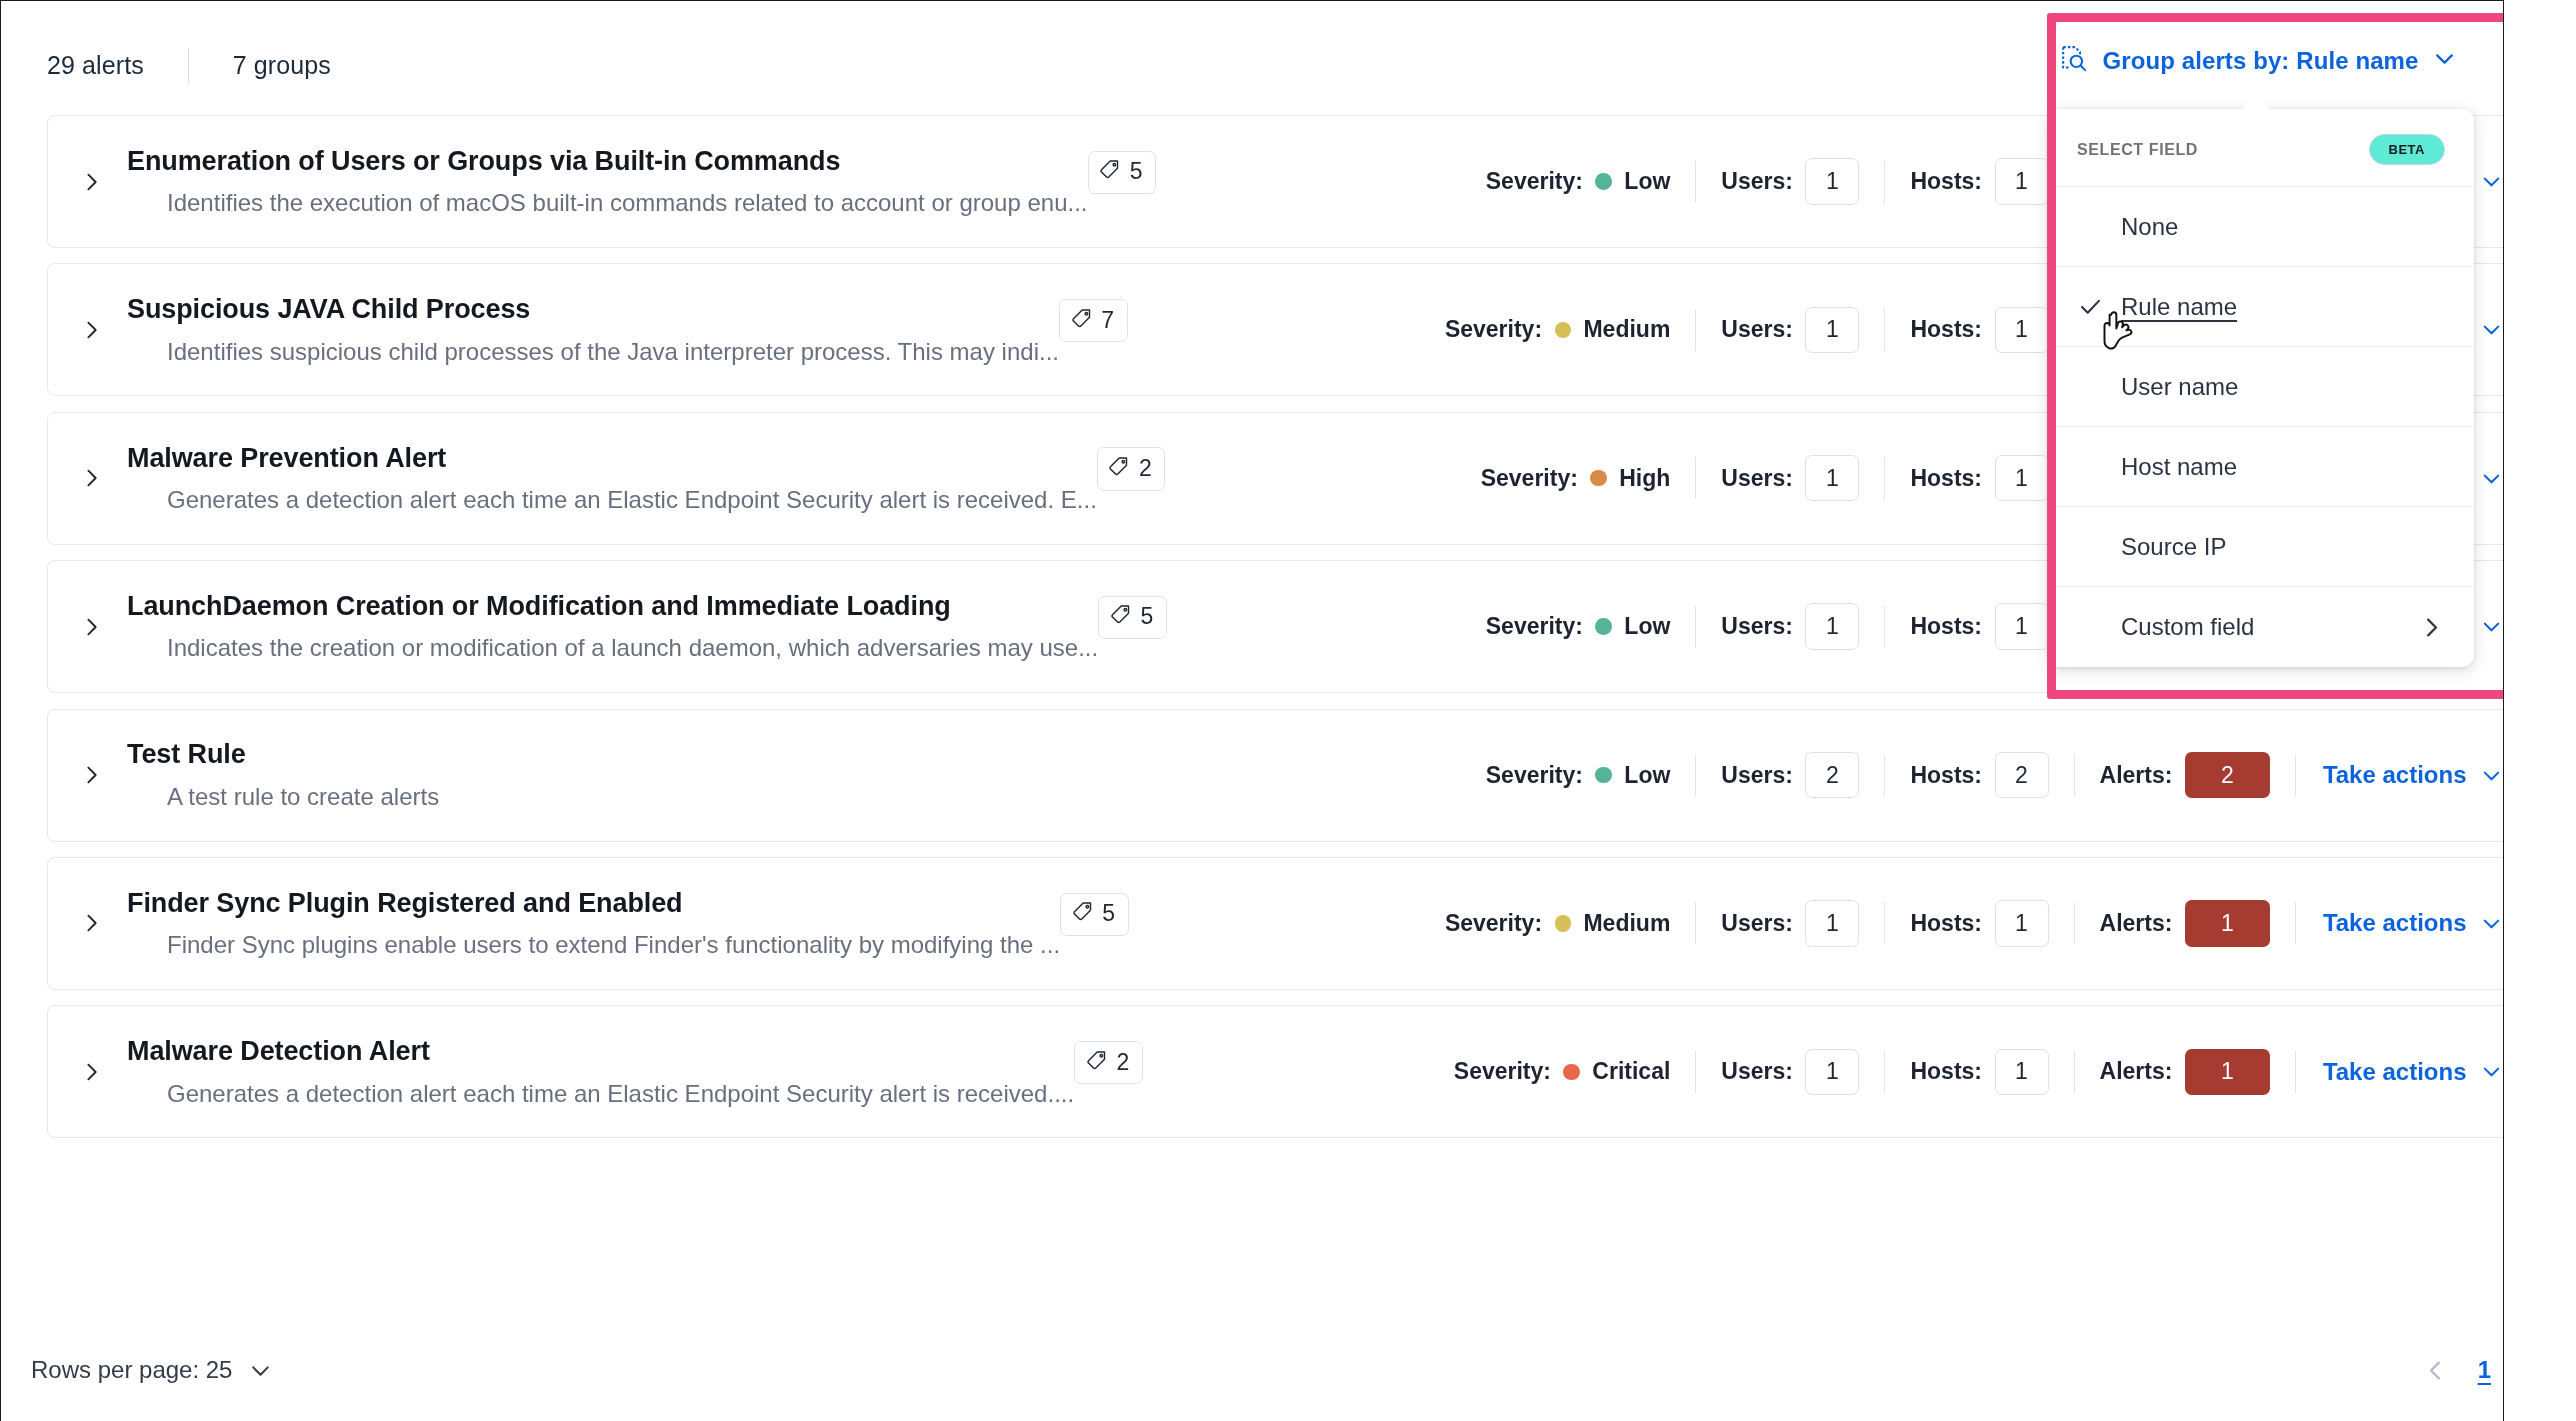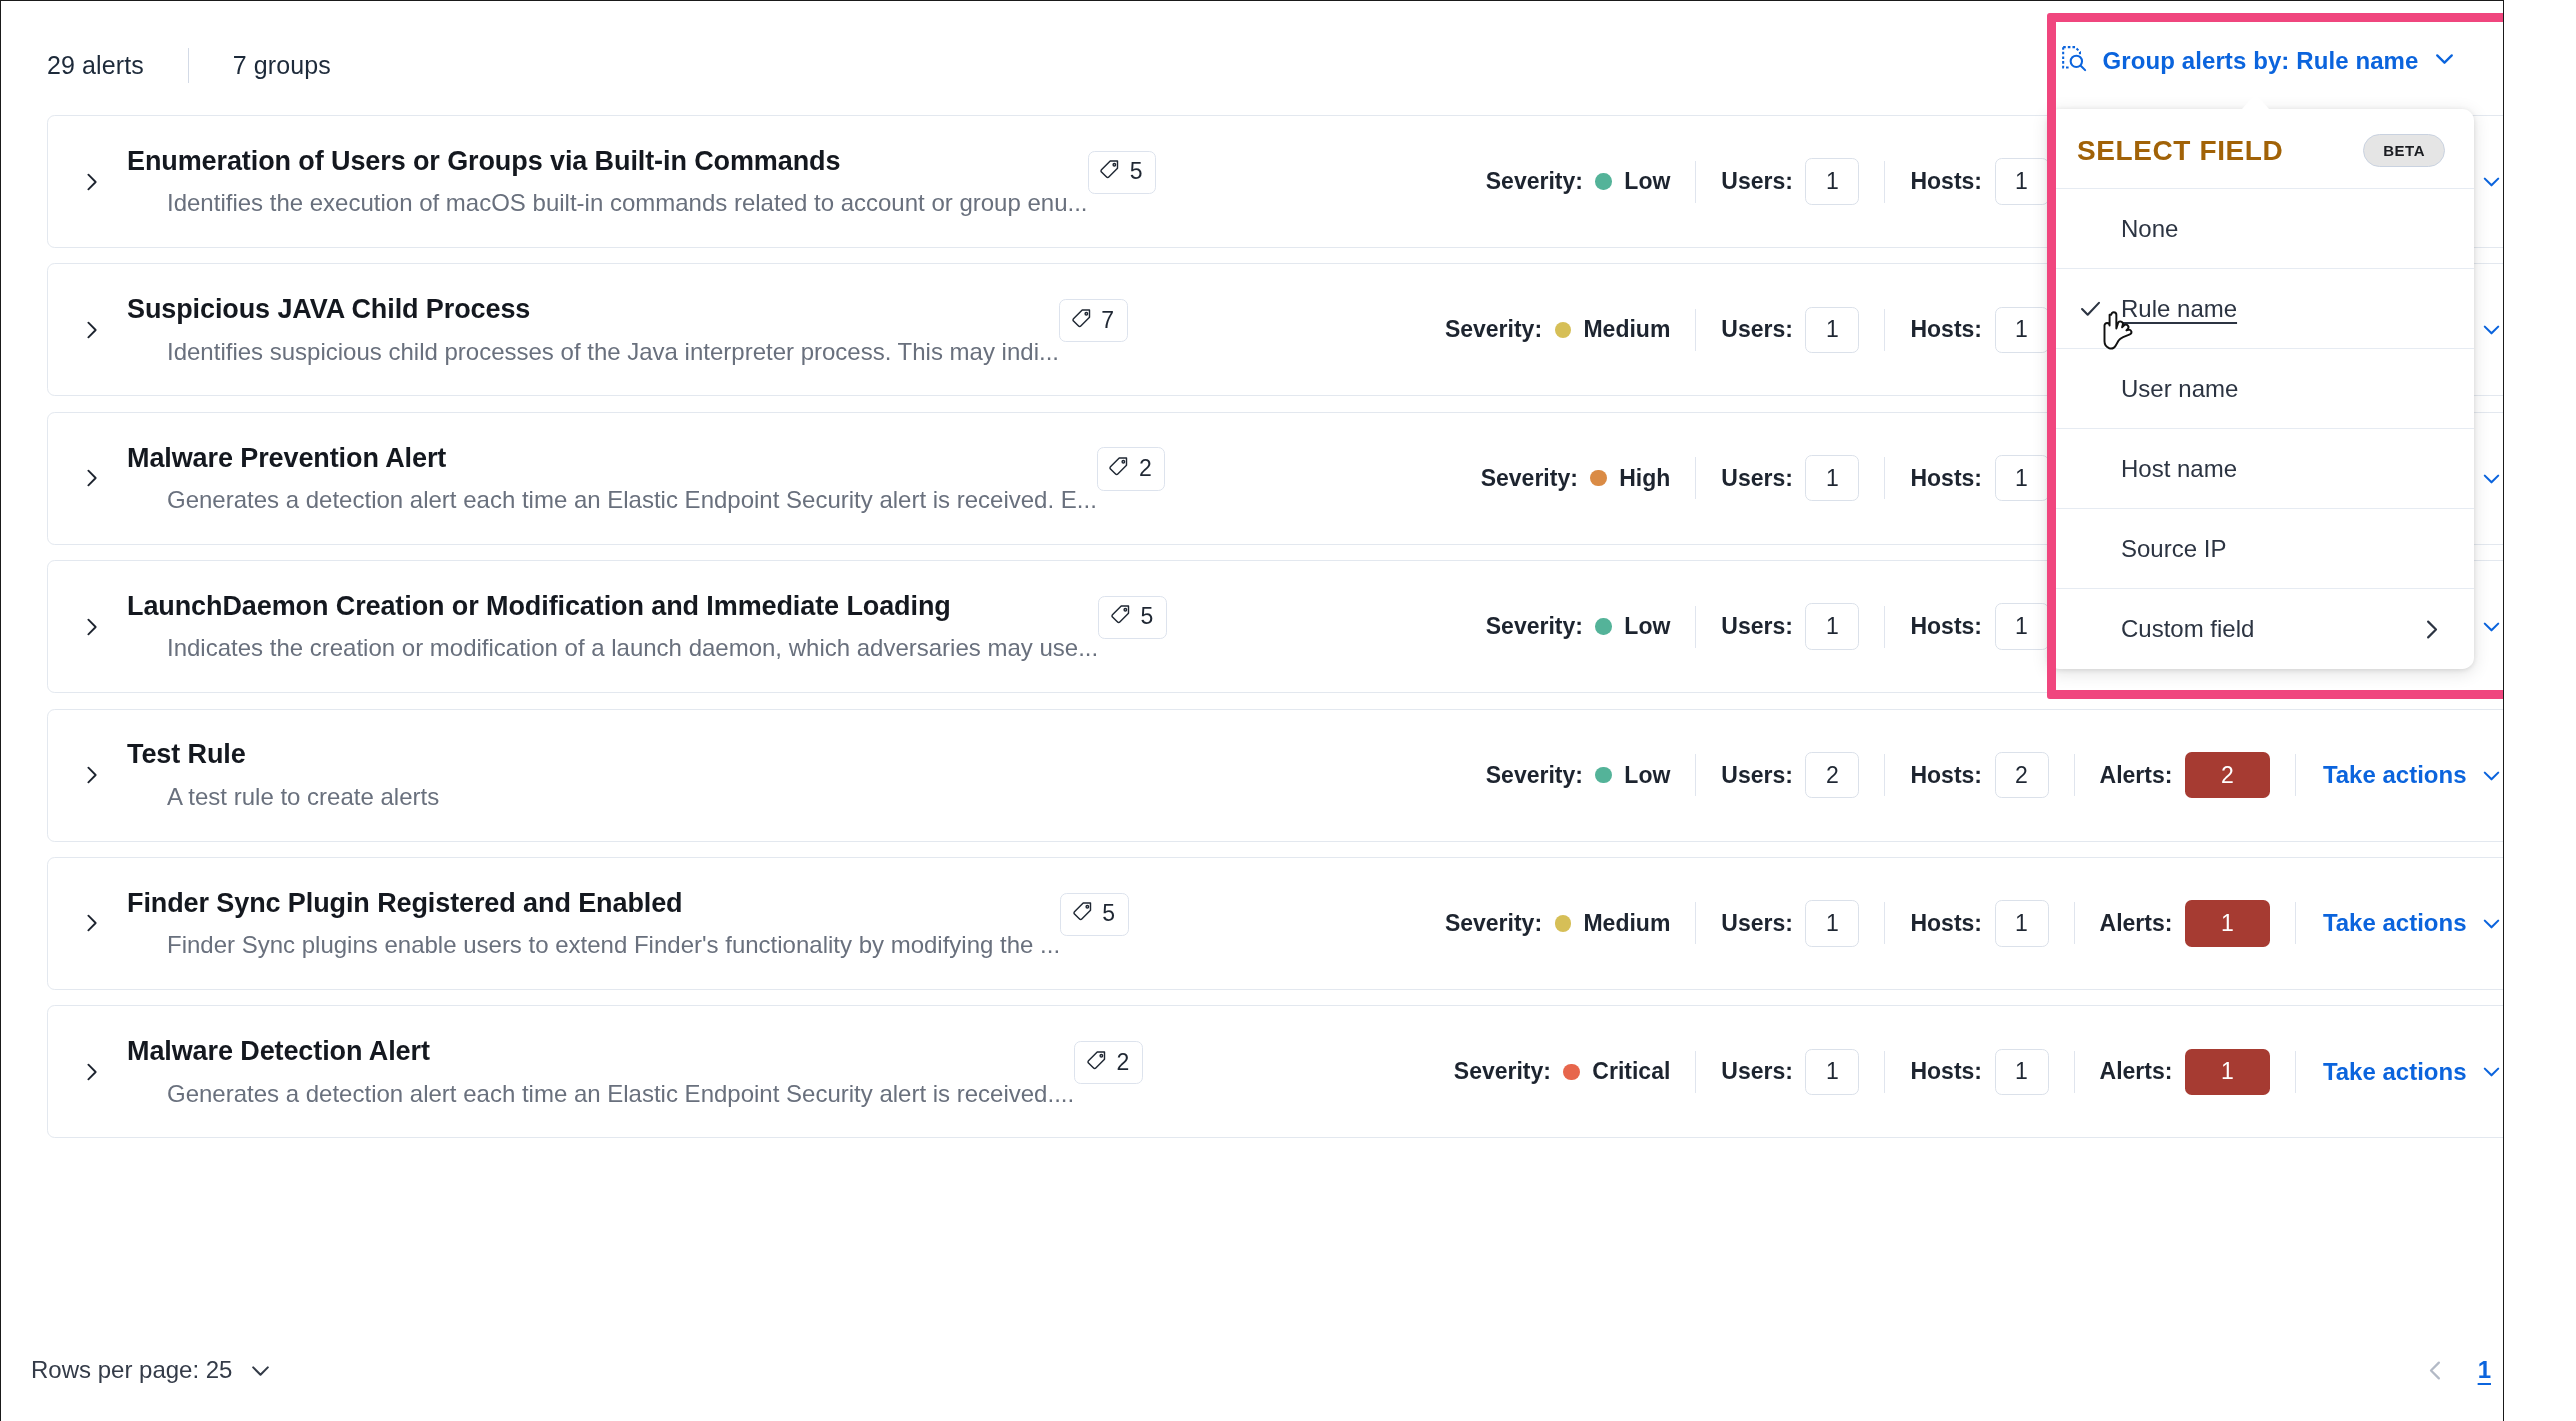--- a/index.html
+++ b/index.html
@@ -75,34 +75,34 @@
     clip-path: polygon(50% 0, 100% 100%, 0 100%);
     z-index: 41;
     filter: drop-shadow(0 -1.9px 1.9px rgba(0,0,0,0.06));
   }
   .popover-header {
     display: flex; align-items: center; justify-content: space-between;
     padding: 25px 29px 21px 29px;
     border-bottom: 1px solid #e6ebf2;
   }
   .popover-title {
-    font-size: 28px;
+    font-size: 16px;
     font-weight: 700;
     letter-spacing: 0.6px;
-    color: #a16207;
+    color: #737373;
   }
   .beta-badge {
     border: 1px solid #c9d2e0;
     border-radius: 19px;
-    font-size: 15px;
+    font-size: 13px;
     font-weight: 700;
     letter-spacing: 0.5px;
     color: #1a1c21;
     padding: 6.7px 19px 7.7px 19px;
-    background: #e5e5e5;
+    background: #5eead4;
   }
   .menu-item {
     position: relative;
     display: flex; align-items: center;
     height: 80px;
     padding: 0 29px;
     border-bottom: 1px solid #e6ebf2;
     cursor: pointer;
   }
   .menu-item:last-child { border-bottom: none; }

